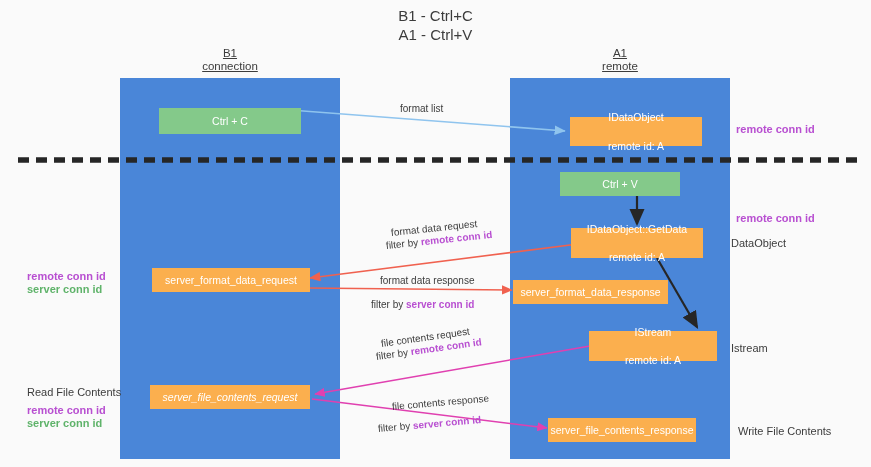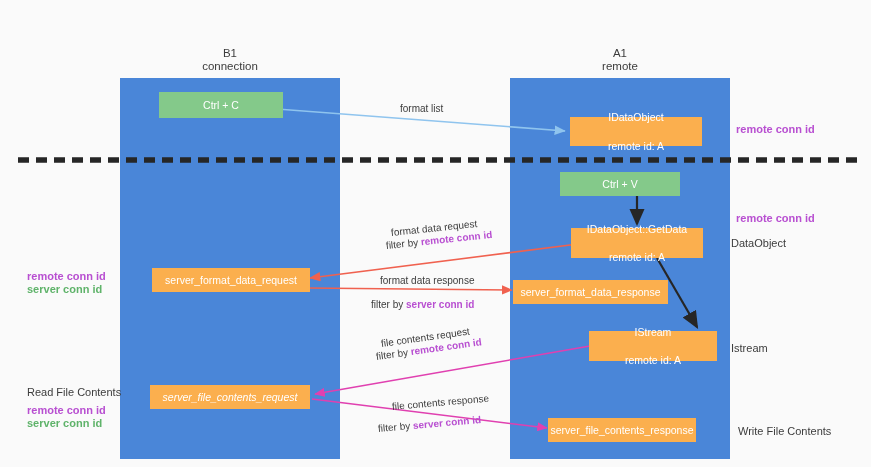--- a/index.html
+++ b/index.html
@@ -15,21 +15,21 @@
 
   
   .abs{position:absolute;}
 
   .title{
     left:0;top:6px;width:871px;text-align:center;
     font-size:15px;line-height:19px;color:#3c3c3c;
   }
 
   .col-head{
-    text-align:center;font-size:11.5px;line-height:13px;color:#3c3c3c;
+    text-align:center;font-size:11.5px;line-height:13px;color:#3c3c3c;text-decoration:underline;
   }
   .col-head .l1{display:block;}
   .col-head .l2{display:block;}
 
   .lane{
     background:#4a86d8;
   }
 
   .box{
     box-sizing:border-box;
@@ -55,20 +55,24 @@
 
   .rot-up{transform-origin:0 50%;}
 
   svg{position:absolute;left:0;top:0;overflow:visible;}
 </style>
 </head>
 <body>
 
 <div id="stage">
 
+  <div class="abs title">
+    <div>B1 - Ctrl+C</div>
+    <div>A1 - Ctrl+V</div>
+  </div>
 
   <div class="abs col-head" style="left:120px;top:47px;width:220px;">
     <span class="l1">B1</span>
     <span class="l2">connection</span>
   </div>
   <div class="abs col-head" style="left:510px;top:47px;width:220px;">
     <span class="l1">A1</span>
     <span class="l2">remote</span>
   </div>
 
@@ -101,21 +105,21 @@
 
     <line x1="307" y1="288" x2="512" y2="290" stroke="#f0614f" stroke-width="1.6" marker-end="url(#ah-red)"></line>
 
     <line x1="590" y1="346" x2="315" y2="394" stroke="#e040b0" stroke-width="1.5" marker-end="url(#ah-magenta)"></line>
 
     <line x1="312" y1="399" x2="547" y2="428" stroke="#e040b0" stroke-width="1.5" marker-end="url(#ah-magenta)"></line>
 
     <line x1="18" y1="160" x2="860" y2="160" stroke="#262626" stroke-width="5.5" stroke-dasharray="11 7"></line>
   </svg>
 
-  <div class="abs box green" style="left:159px;top:92px;width:124px;height:26px;">
+  <div class="abs box green" style="left:159px;top:108px;width:142px;height:26px;">
     <span>Ctrl + C</span>
   </div>
 
   <div class="abs box orange" style="left:570px;top:117px;width:132px;height:29px;">
     <span>IDataObject</span>
     <span>remote id: A</span>
   </div>
 
   <div class="abs box green" style="left:560px;top:172px;width:120px;height:24px;">
     <span>Ctrl + V</span>

